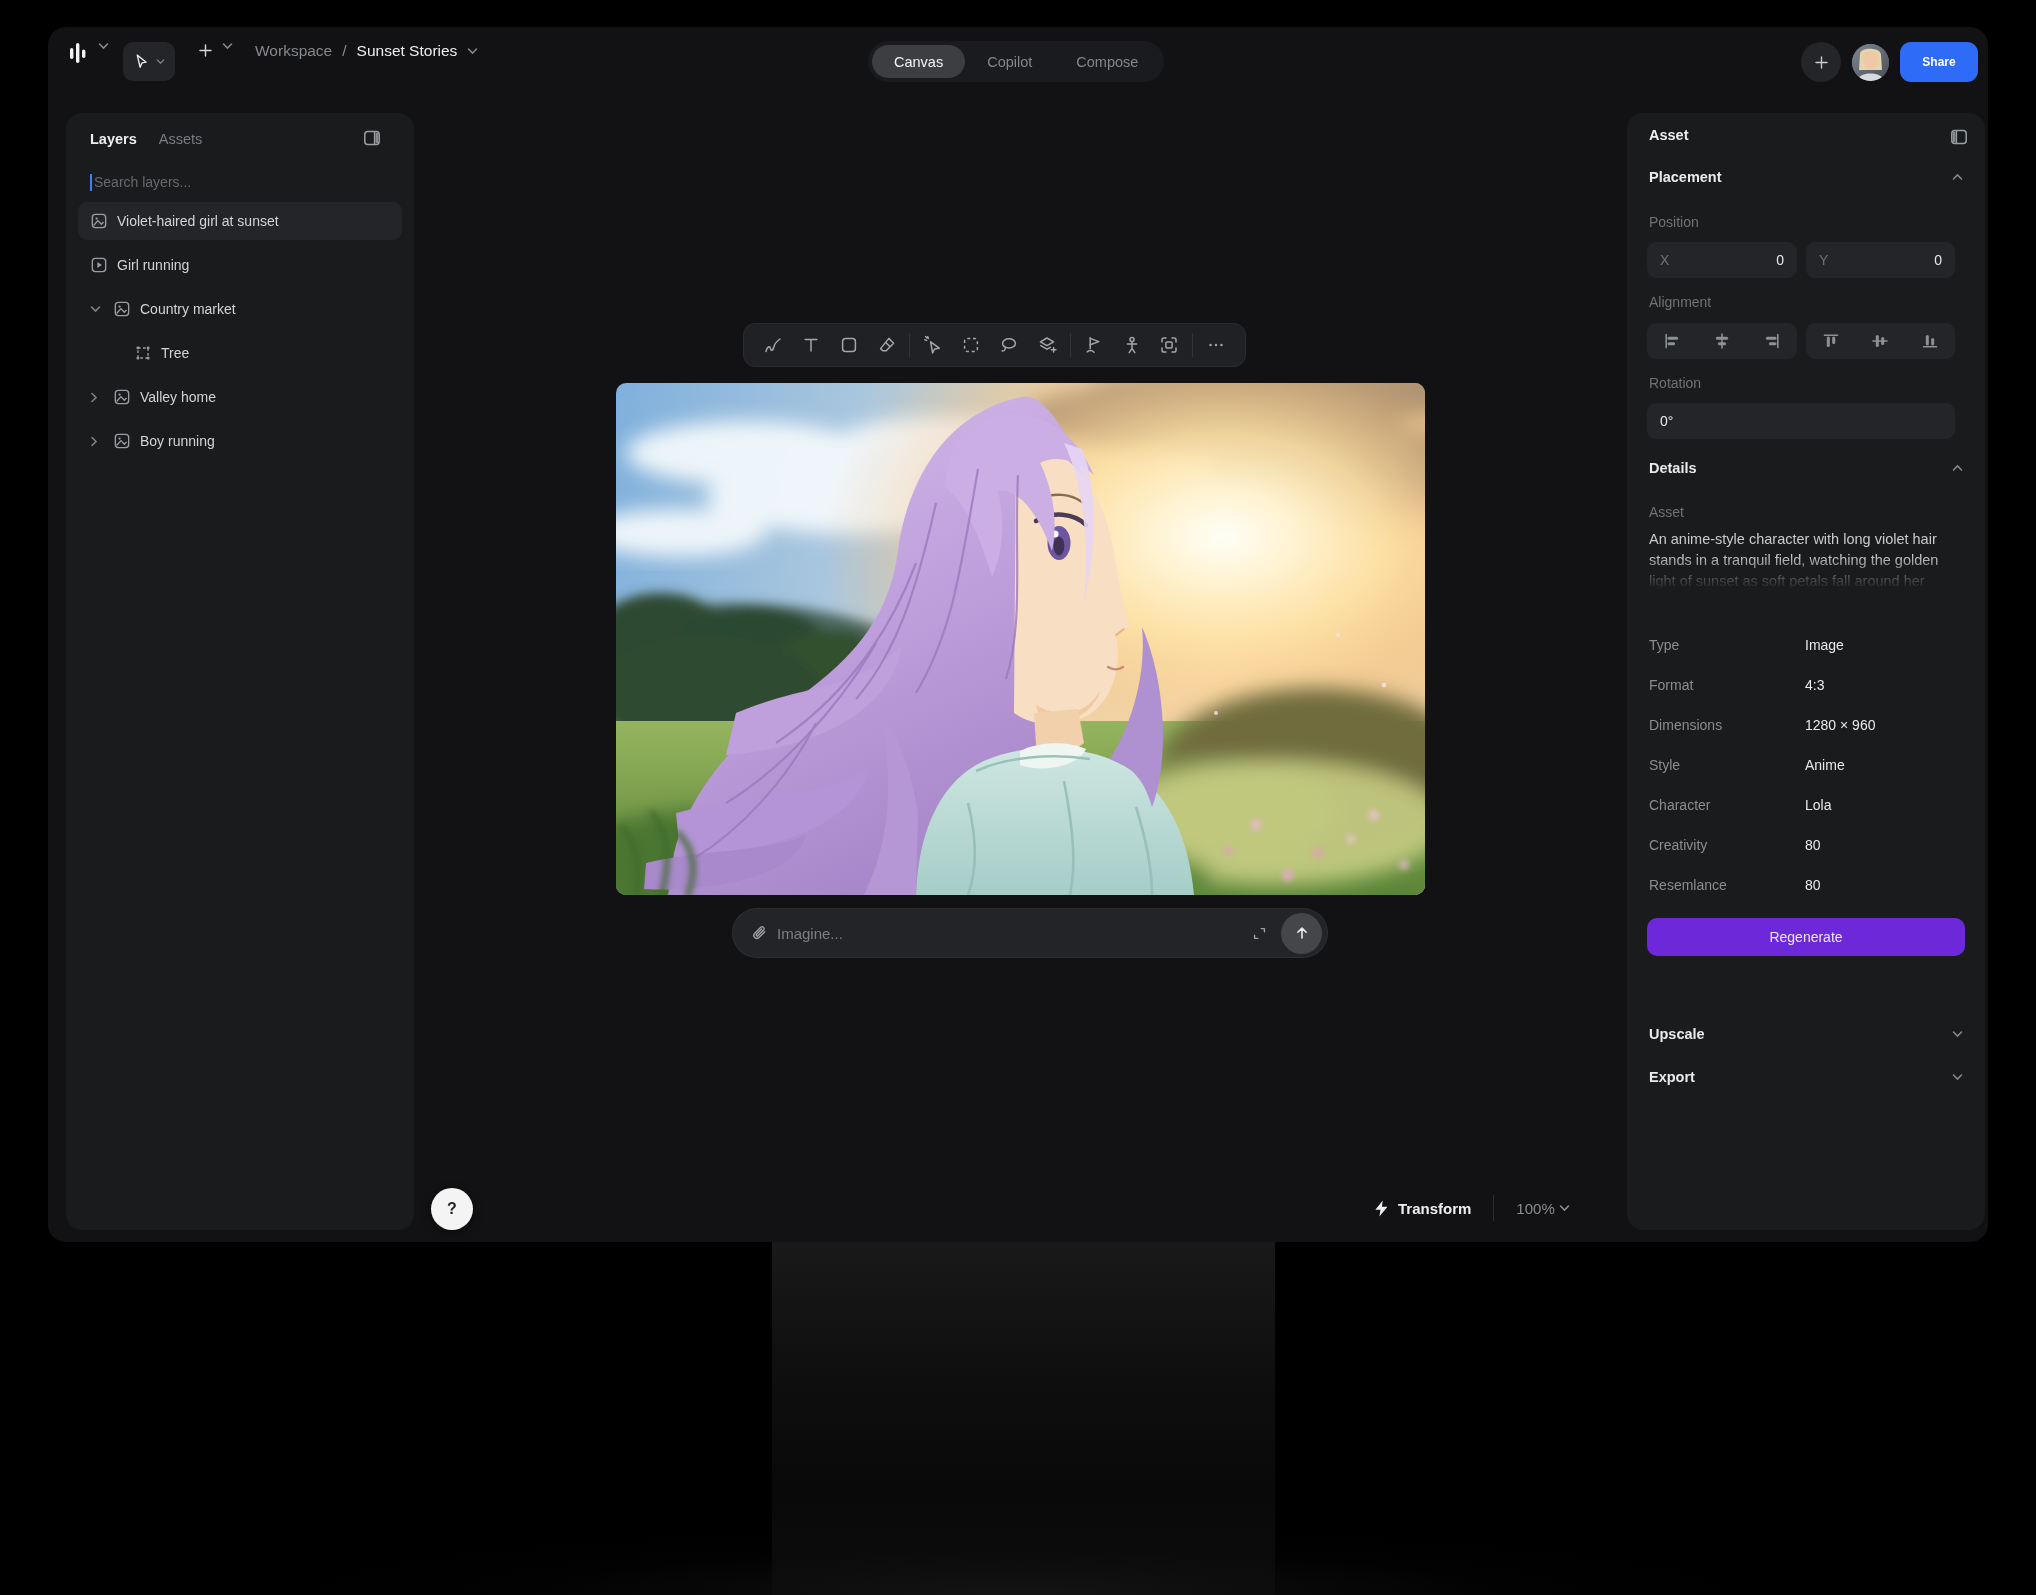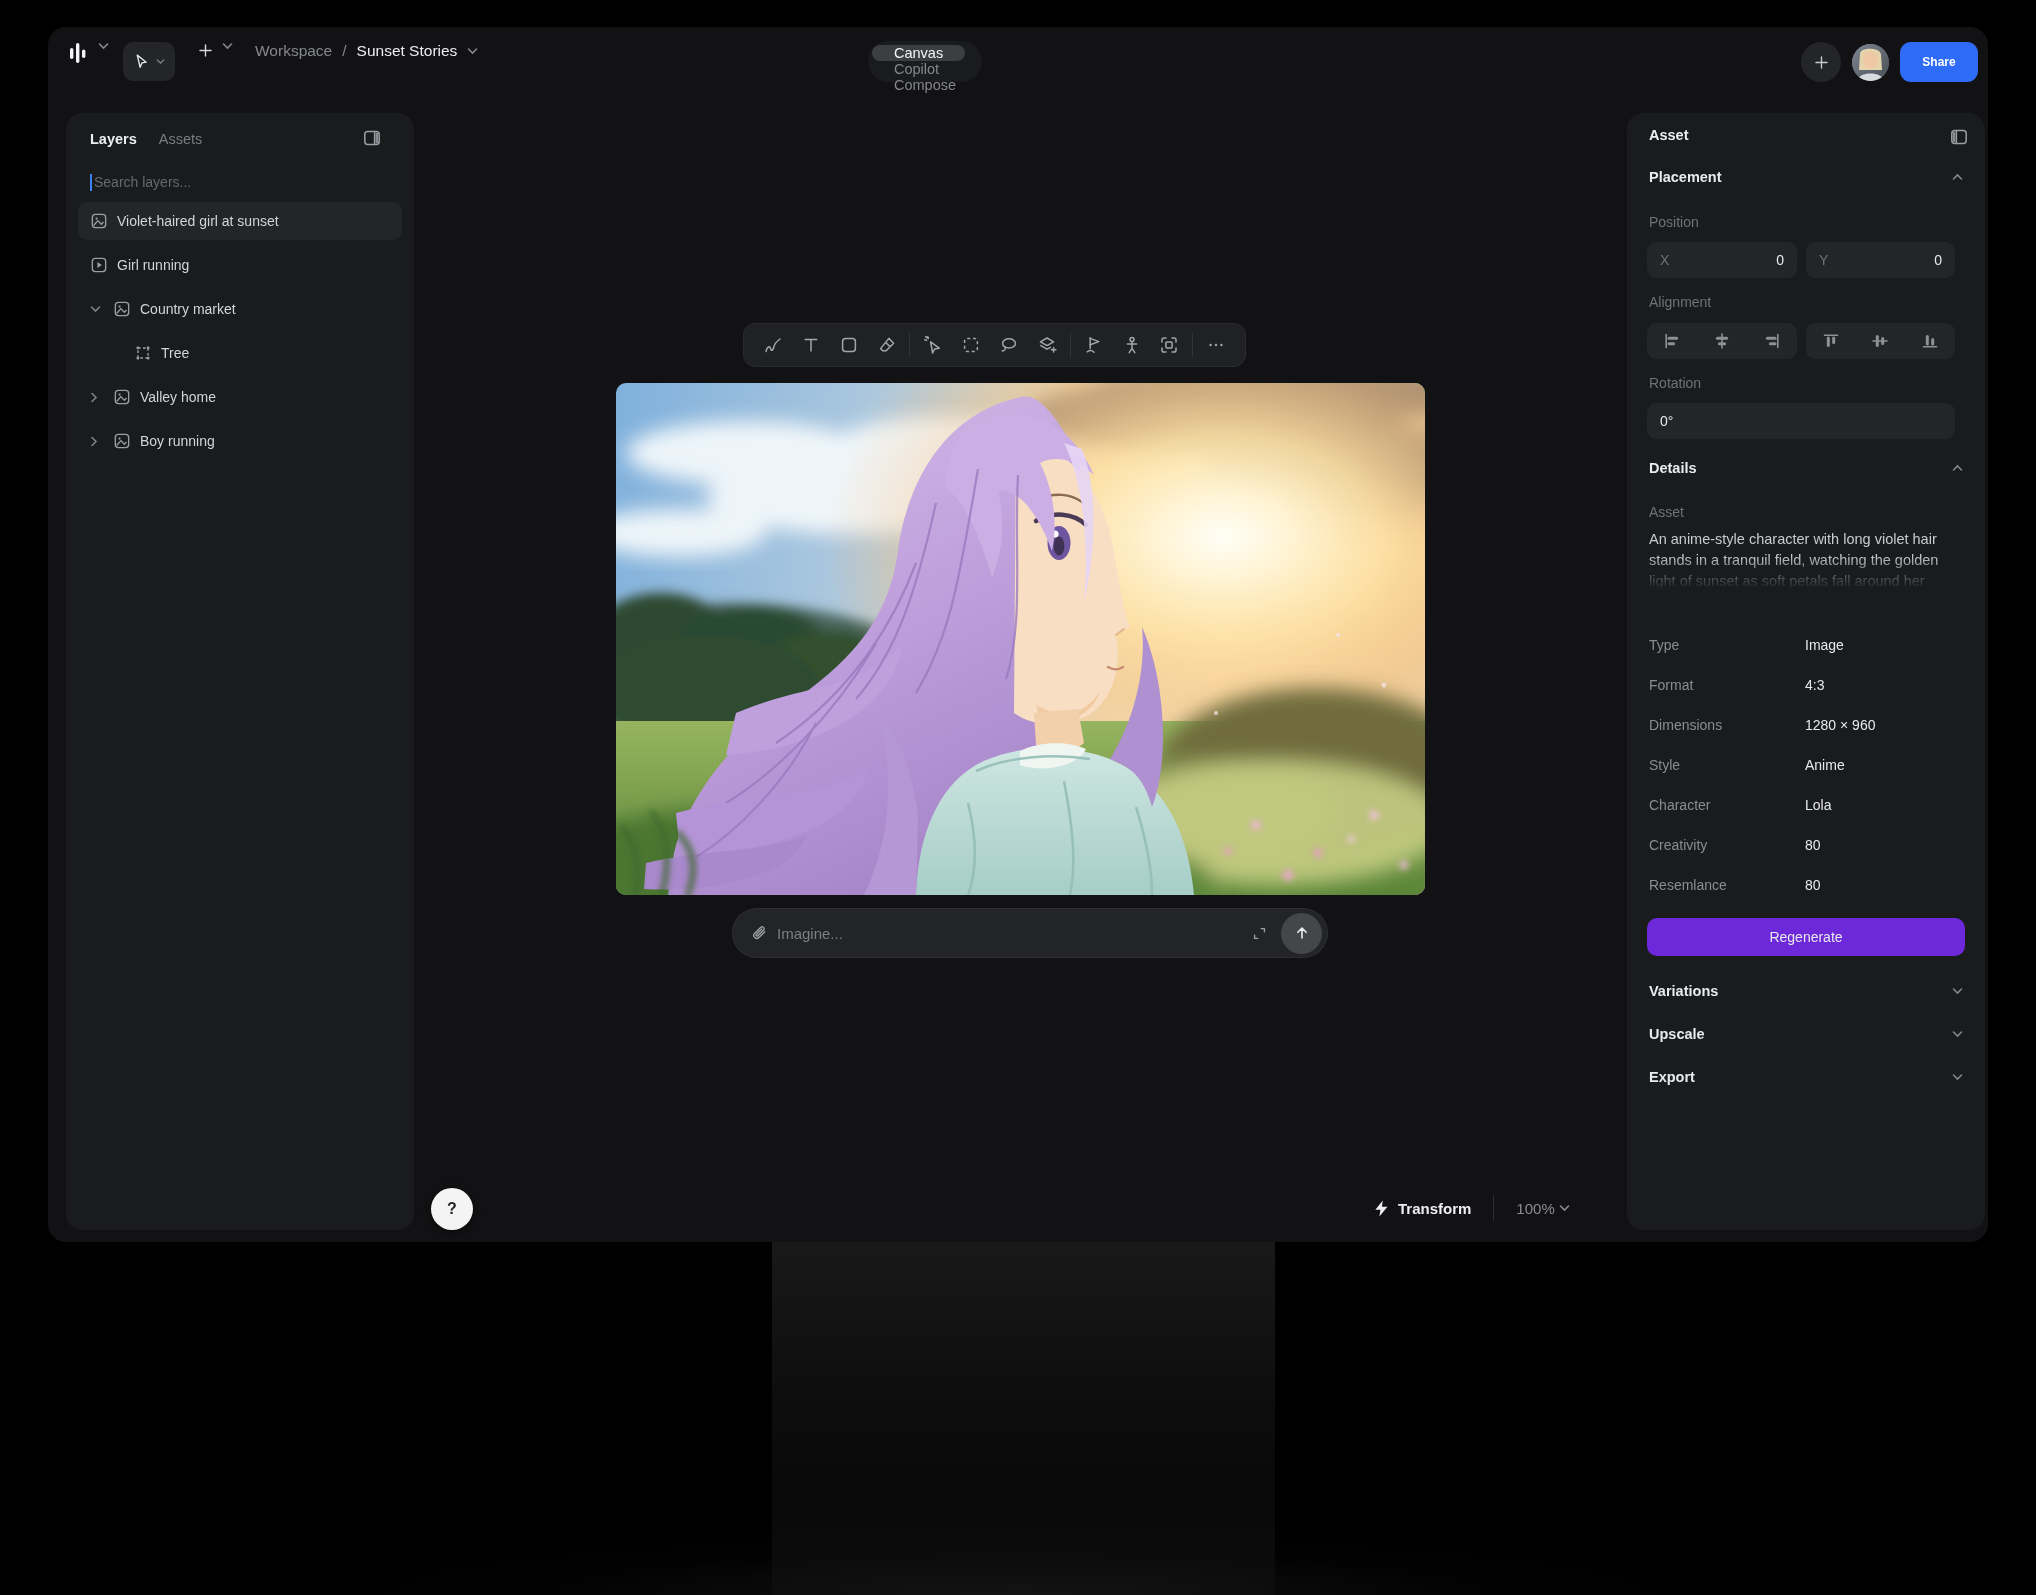--- a/index.html
+++ b/index.html
@@ -13,21 +13,21 @@
   
   .brand-cluster { position:absolute; left:21px; top:15px; height:40px; display:flex; align-items:flex-start; gap:8px; color:#EDEEEF; }
   .icon { display:inline-flex; align-items:center; justify-content:center; }
   .chev { color:#85888C; }
   .tool-button { width:52px; height:39px; background:#232528; border-radius:10px; display:flex; align-items:center; justify-content:center; gap:6px; margin:0 6px; color:#E8E9EA; }
   .plus-ico { color:#D5D7D9; margin-left:8px; }
   .breadcrumb { display:flex; align-items:center; gap:10px; margin-left:14px; font-size:15.5px; }
   .crumb-muted { color:#85888C; }
   .crumb-current { color:#ECEDEE; }
 
-  .mode-tabs { position:absolute; left:820px; top:14px; height:41px; background:#1A1B1E; border-radius:21px; display:flex; align-items:flex-start; padding:4px;flex-direction:column; }
+  .mode-tabs { position:absolute; left:820px; top:14px; height:41px; background:#1A1B1E; border-radius:21px; display:flex; align-items:center; padding:4px; }
   .mode-tab { height:33px; padding:0 22px; border-radius:17px; display:flex; align-items:center; font-size:14.5px; color:#84878B; }
   .mode-tab.active { background:#3C3E42; color:#F3F4F5; }
 
   .top-actions { position:absolute; right:10px; top:15px; height:40px; display:flex; align-items:center; gap:4px; }
   .add-circle { width:40px; height:40px; border-radius:50%; background:#232528; color:#C9CBCE; display:flex; align-items:center; justify-content:center; }
   .avatar { width:37px; height:37px; border-radius:50%; overflow:hidden; margin:0 7px; background:#51565c; }
   .share-btn { width:78px; height:40px; border-radius:11px; background:#2E6BF6; color:#fff; font-size:12px; font-weight:700; display:flex; align-items:center; justify-content:center; }
 
   
   .panel { position:absolute; background:#1A1B1D; border-radius:16px; }
@@ -633,26 +633,20 @@
         <span class="d-value">80</span>
       </div>
       <div class="detail-row">
         <span class="d-label">Resemlance</span>
         <span class="d-value">80</span>
       </div>
     </div>
 
     <div class="regen-btn" style="top:805px;">Regenerate</div>
 
-    <div class="rp-section" style="top:856px;">
-      <span>Variations</span>
-      <svg width="11" height="8" viewBox="0 0 11 8" fill="none" stroke="#85888C" stroke-width="1.6" stroke-linecap="round">
-          <path d="M1.5 2 L5.5 6 L9.5 2"></path>
-        </svg>
-    </div>
     <div class="rp-section" style="top:942px;">
       <span>Export</span>
       <svg width="11" height="8" viewBox="0 0 11 8" fill="none" stroke="#85888C" stroke-width="1.6" stroke-linecap="round">
           <path d="M1.5 2 L5.5 6 L9.5 2"></path>
         </svg>
     </div>
     <div class="rp-section" style="top:899px;">
       <span>Upscale</span>
       <svg width="11" height="8" viewBox="0 0 11 8" fill="none" stroke="#85888C" stroke-width="1.6" stroke-linecap="round">
           <path d="M1.5 2 L5.5 6 L9.5 2"></path>

